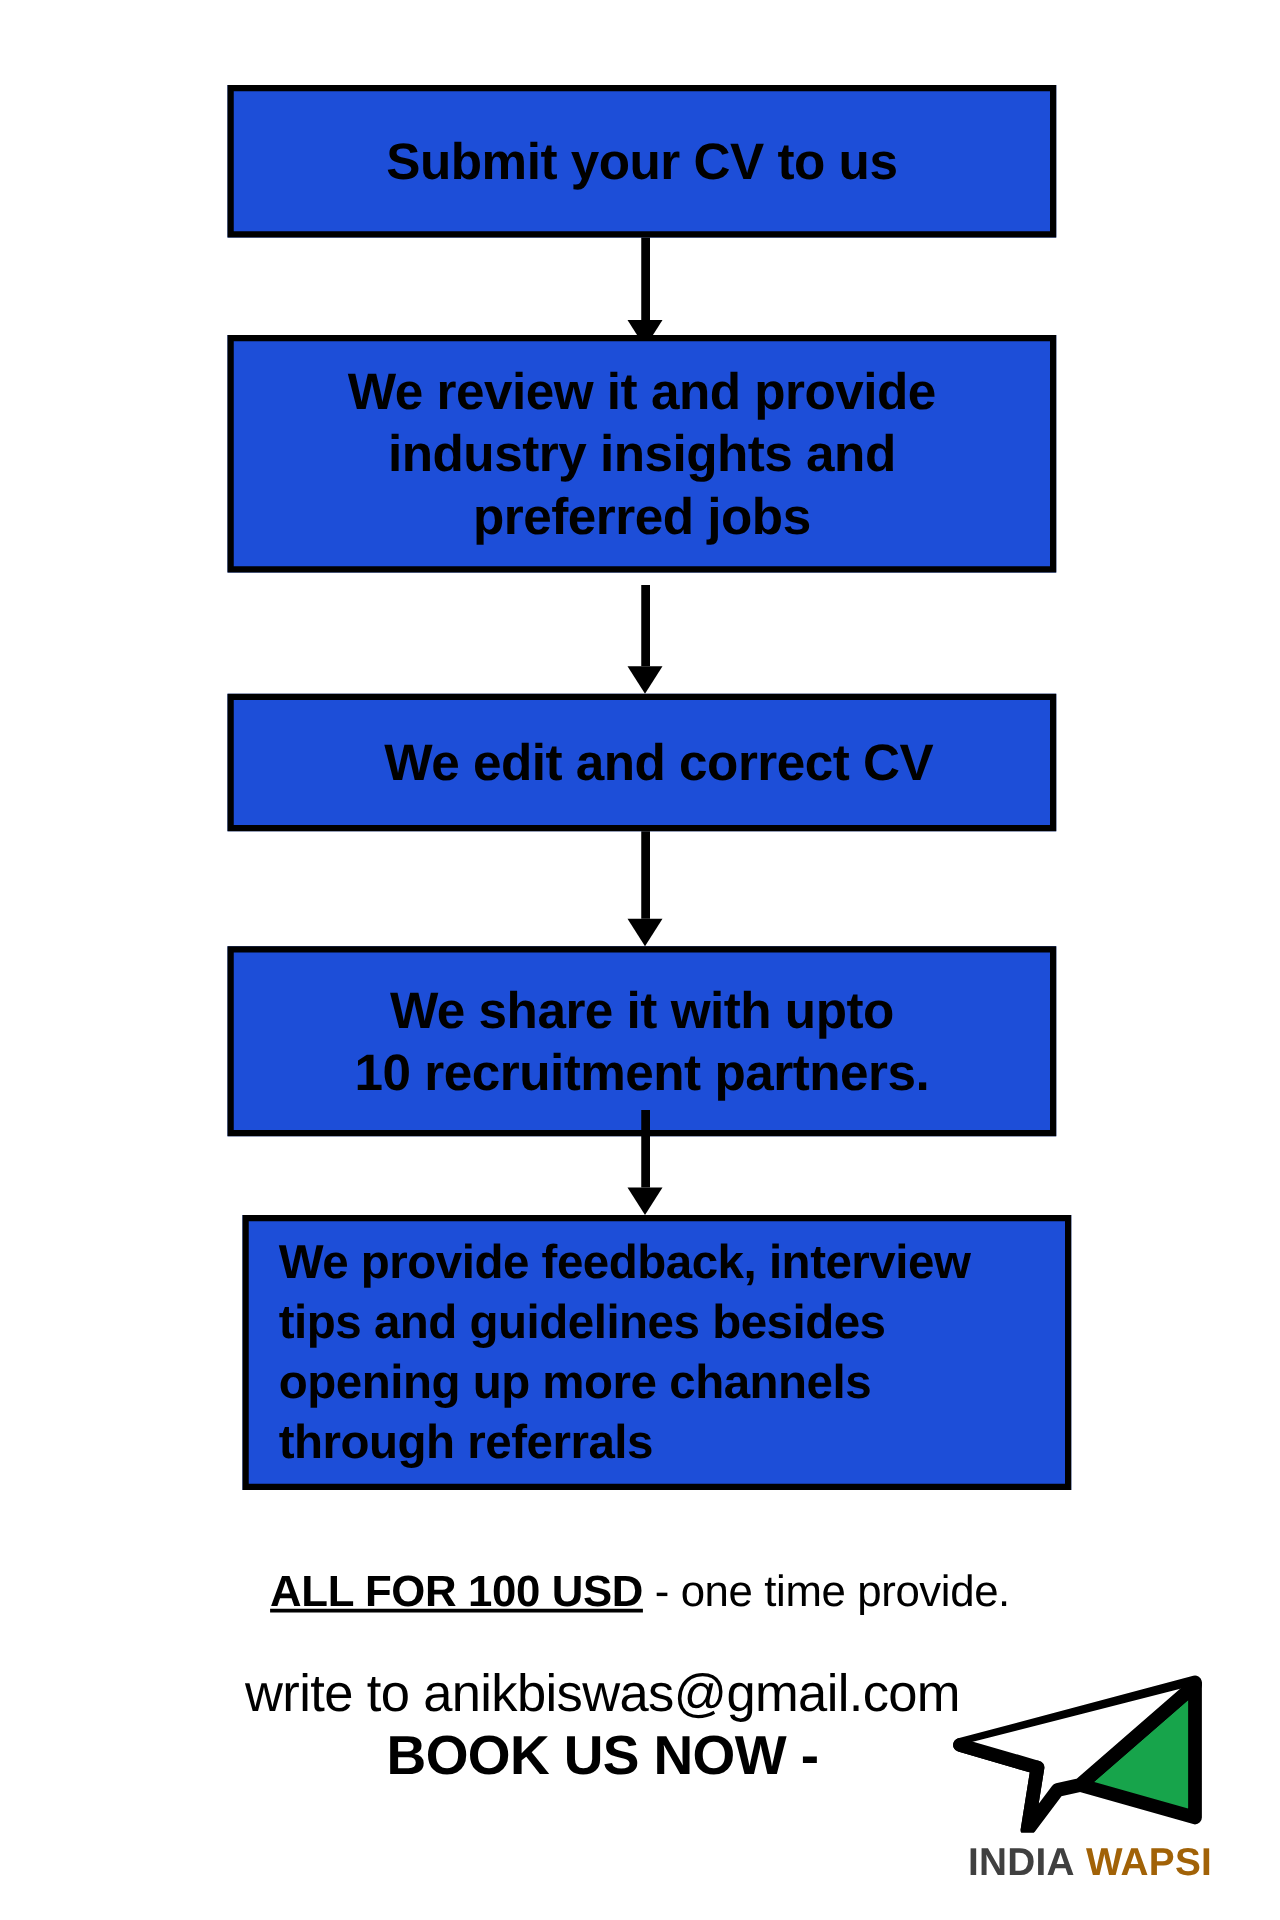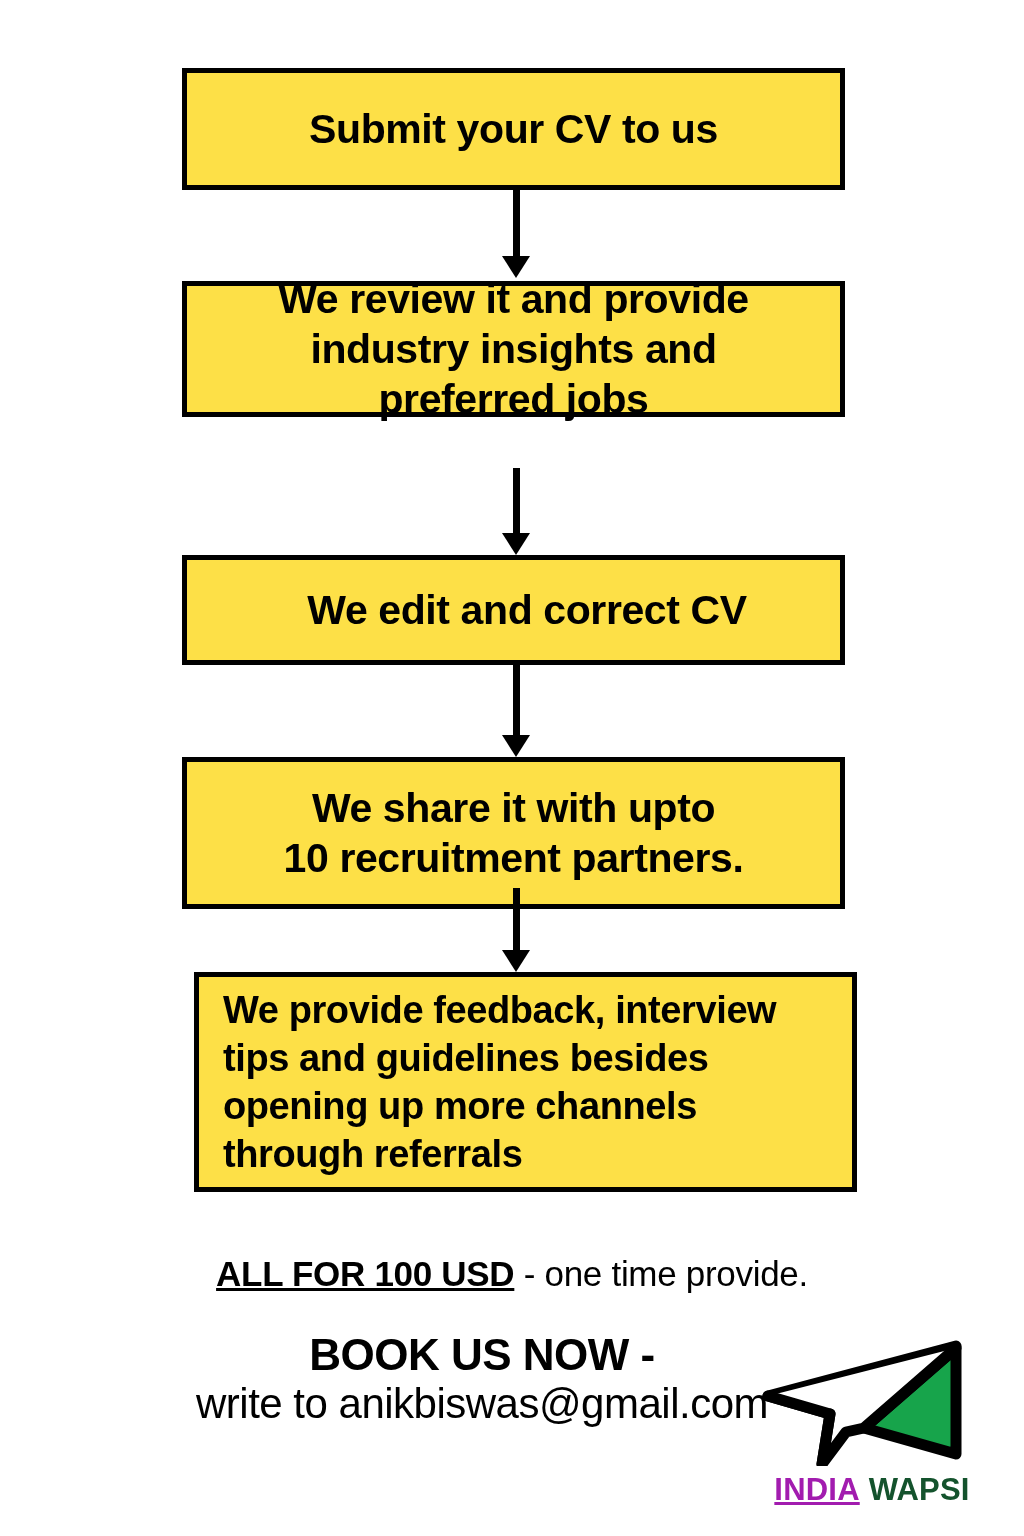--- a/index.html
+++ b/index.html
@@ -25,21 +25,21 @@
     background: #ffffff;
   }
 
   
   .flow-box {
     position: absolute;
     left: 182px;
     width: 663px;
     box-sizing: border-box;
     border: 5px solid #000000;
-    background: #fde047;
+    background: #1d4ed8;
     display: flex;
     align-items: center;
     justify-content: center;
   }
   .flow-box .box-text {
     font-size: 41px;
     line-height: 1.22;
     font-weight: 600;
     letter-spacing: -0.4px;
     text-align: center;
@@ -51,21 +51,21 @@
     justify-content: flex-start;
   }
   .flow-box.left-align .box-text {
     text-align: left;
     padding-left: 24px;
     font-size: 38px;
     line-height: 1.27;
   }
 
   #box-1 { top: 68px;   height: 122px; }
-  #box-2 { top: 281px;  height: 136px; }
+  #box-2 { top: 268px;  height: 190px; }
   #box-3 { top: 555px;  height: 110px; padding-left: 27px; }
   #box-4 { top: 757px;  height: 152px; }
   #box-5 { top: 972px;  height: 220px; margin-left: 12px; }
 
   
   .connector {
     position: absolute;
     left: 509px;
     width: 14px;
   }
@@ -152,22 +152,22 @@
     position: absolute;
     left: 0;
     top: 136px;
     width: 240px;
     text-align: center;
     font-size: 31px;
     font-weight: 700;
     letter-spacing: 0.2px;
     white-space: nowrap;
   }
-  #logo-wordmark .w-india { color: #a21caf; text-decoration: underline; }
-  #logo-wordmark .w-wapsi { color: #14532d; }
+  #logo-wordmark .w-india { color: #404040; }
+  #logo-wordmark .w-wapsi { color: #a16207; }
   #logo-wordmark .w-gap { display: inline-block; width: 9px; }
 </style>
 </head>
 <body>
 
 <div id="poster">
 
   <div class="flow-box" id="box-1">
     <div class="box-text">Submit your CV to us</div>
   </div>
@@ -210,22 +210,22 @@
   <div class="flow-box left-align" id="box-5">
     <div class="box-text">We provide feedback, interview
 tips and guidelines besides
 opening up more channels
 through referrals</div>
   </div>
 
   <div id="price-line"><span class="strong">ALL FOR 100 USD</span><span class="normal"> - one time provide.</span></div>
 
   <div id="cta-block">
+    <div id="cta-email">write to anikbiswas@gmail.com</div>
     <div id="cta-headline">BOOK US NOW -</div>
-    <div id="cta-email">write to anikbiswas@gmail.com</div>
   </div>
 
   <div id="logo">
     <svg id="logo-plane" viewBox="0 0 224 130" xmlns="http://www.w3.org/2000/svg">
 
       <path d="M8 60 L196 10 L70 78 Z" fill="#F15A22" stroke="#000000" stroke-width="11" stroke-linejoin="round"></path>
 
       <path d="M196 12 L196 118 L104 92 Z" fill="#17A44B" stroke="#000000" stroke-width="11" stroke-linejoin="round"></path>
 
       <path d="M8 60 L70 78 L62 128 L86 96 L104 92 L196 12" fill="#ffffff" stroke="#000000" stroke-width="11" stroke-linejoin="round" stroke-linecap="round"></path>

